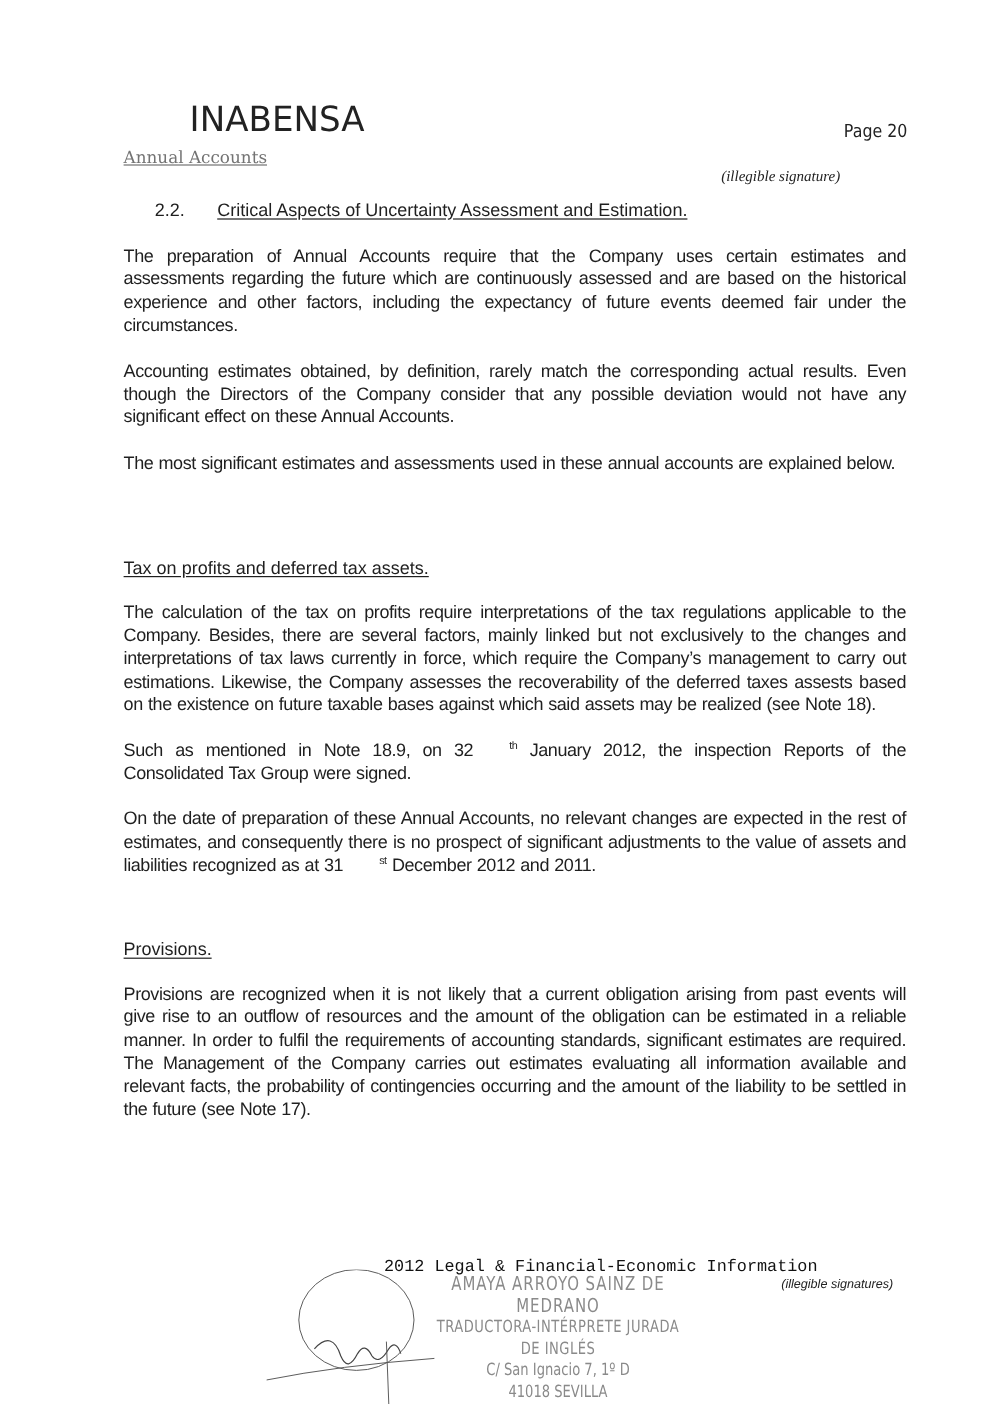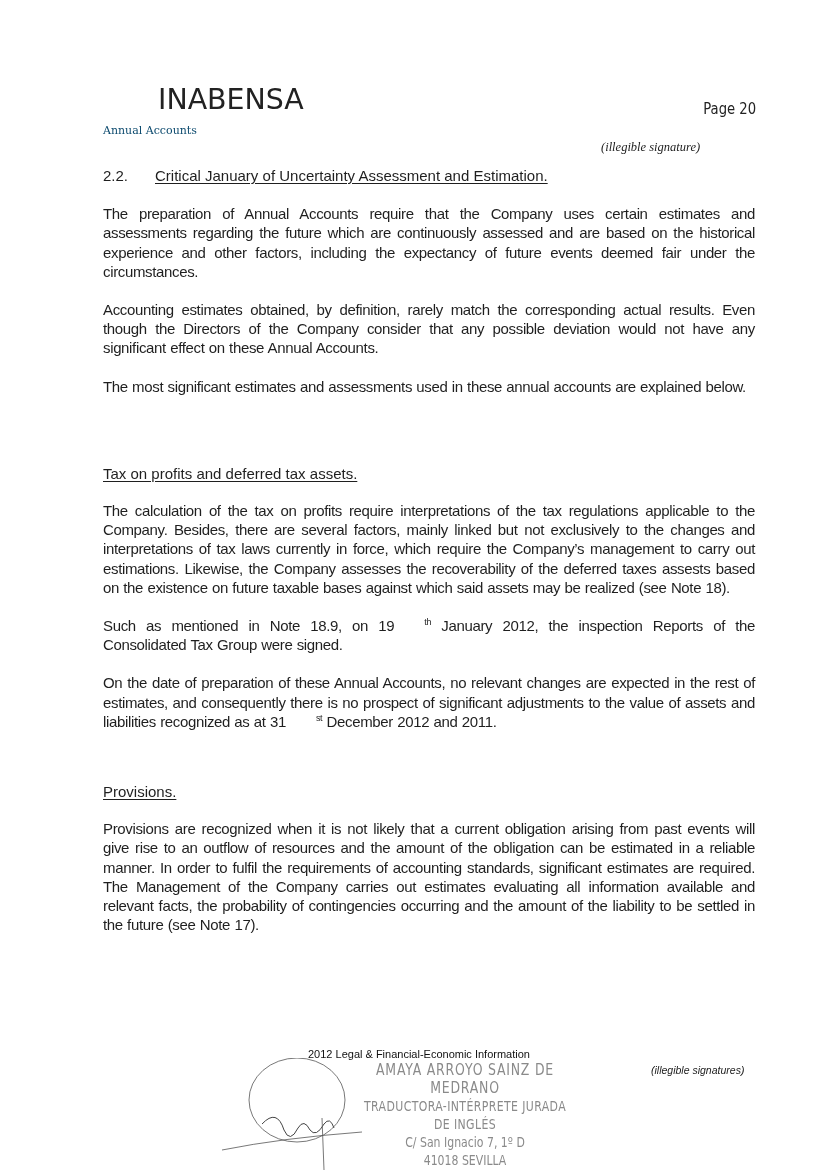--- a/index.html
+++ b/index.html
@@ -25,22 +25,23 @@
       color: #222;
       font-weight: normal;
       transform: scaleX(0.98);
       transform-origin: left;
     }
     .subtitle {
       position: absolute;
       left: 103px;
       top: 124px;
       font-family: "DejaVu Serif", serif;
-      font-size: 11px;
-      color: #0c4a6e;
+      font-size: 14px;
+      color: #737373;
+      text-decoration: underline;
     }
     .page-num {
       position: absolute;
       right: 74px;
       top: 100px;
       font-family: "DejaVu Sans", sans-serif;
       font-size: 15px;
       color: #222;
       transform: scaleX(0.88);
       transform-origin: right;
@@ -70,43 +71,44 @@
       text-align-last: left;
       letter-spacing: -0.35px;
       word-spacing: 0.5px;
     }
     .section-title {
       display: flex;
       margin-bottom: 19px;
     }
     .section-num {
       width: 52px;
+      margin-left: 26px;
     }
     .uline {
       text-decoration: underline;
       text-underline-offset: 2px;
     }
     .sub-heading {
       margin-bottom: 18px;
       margin-top: 32px;
     }
     sup {
       font-size: 9px;
       line-height: 0;
       vertical-align: 6px;
       padding-left: 30px;
     }
     .gap-sm { height: 19px; }
     .gap-lg { height: 36px; }
     .footer-title {
       position: absolute;
-      left: 308px;
+      left: 320px;
       top: 1048px;
-      font-family: Liberation Sans, sans-serif;
-      font-size: 11px;
+      font-family: Liberation Mono, monospace;
+      font-size: 14px;
       color: #111;
     }
     .stamp {
       position: absolute;
       left: 330px;
       top: 1061px;
       width: 270px;
       text-align: center;
       font-family: "DejaVu Sans", sans-serif;
       color: #8a8a8a;
@@ -137,34 +139,34 @@
 <body>
 
 <div class="logo">INABENSA</div>
 <div class="subtitle">Annual Accounts</div>
 <div class="page-num">Page 20</div>
 <div class="ill-sig">(illegible signature)</div>
 
 <div class="content">
   <div class="section-title">
     <span class="section-num">2.2.</span>
-    <span class="uline">Critical January of Uncertainty Assessment and Estimation.</span>
+    <span class="uline">Critical Aspects of Uncertainty Assessment and Estimation.</span>
   </div>
 
   <p>The preparation of Annual Accounts require that the Company uses certain estimates and assessments regarding the future which are continuously assessed and are based on the historical experience and other factors, including the expectancy of future events deemed fair under the circumstances.</p>
   <div class="gap-sm"></div>
   <p>Accounting estimates obtained, by definition, rarely match the corresponding actual results. Even though the Directors of the Company consider that any possible deviation would not have any significant effect on these Annual Accounts.</p>
   <div class="gap-sm"></div>
   <p>The most significant estimates and assessments used in these annual accounts are explained below.</p>
   <div class="gap-lg"></div>
 
   <div class="sub-heading uline">Tax on profits and deferred tax assets.</div>
   <p>The calculation of the tax on profits require interpretations of the tax regulations applicable to the Company. Besides, there are several factors, mainly linked but not exclusively to the changes and interpretations of tax laws currently in force, which require the Company’s management to carry out estimations. Likewise, the Company assesses the recoverability of the deferred taxes assests based on the existence on future taxable bases against which said assets may be realized (see Note 18).</p>
   <div class="gap-sm"></div>
-  <p><span>Such as mentioned in Note 18.9, on 19</span><sup>th</sup><span> January 2012, the inspection Reports of the Consolidated Tax Group were signed.</span></p>
+  <p><span>Such as mentioned in Note 18.9, on 32</span><sup>th</sup><span> January 2012, the inspection Reports of the Consolidated Tax Group were signed.</span></p>
   <div class="gap-sm"></div>
   <p><span>On the date of preparation of these Annual Accounts, no relevant changes are expected in the rest of estimates, and consequently there is no prospect of significant adjustments to the value of assets and liabilities recognized as at 31</span><sup>st</sup><span> December 2012 and 2011.</span></p>
   <div class="gap-sm"></div>
 
   <div class="sub-heading uline">Provisions.</div>
   <p>Provisions are recognized when it is not likely that a current obligation arising from past events will give rise to an outflow of resources and the amount of the obligation can be estimated in a reliable manner. In order to fulfil the requirements of accounting standards, significant estimates are required. The Management of the Company carries out estimates evaluating all information available and relevant facts, the probability of contingencies occurring and the amount of the liability to be settled in the future (see Note 17).</p>
 </div>
 
 <svg class="sig-svg" width="150" height="112" viewBox="0 0 150 112">
   <ellipse cx="75" cy="42" rx="48" ry="42" fill="none" stroke="#555" stroke-width="0.8"></ellipse>

